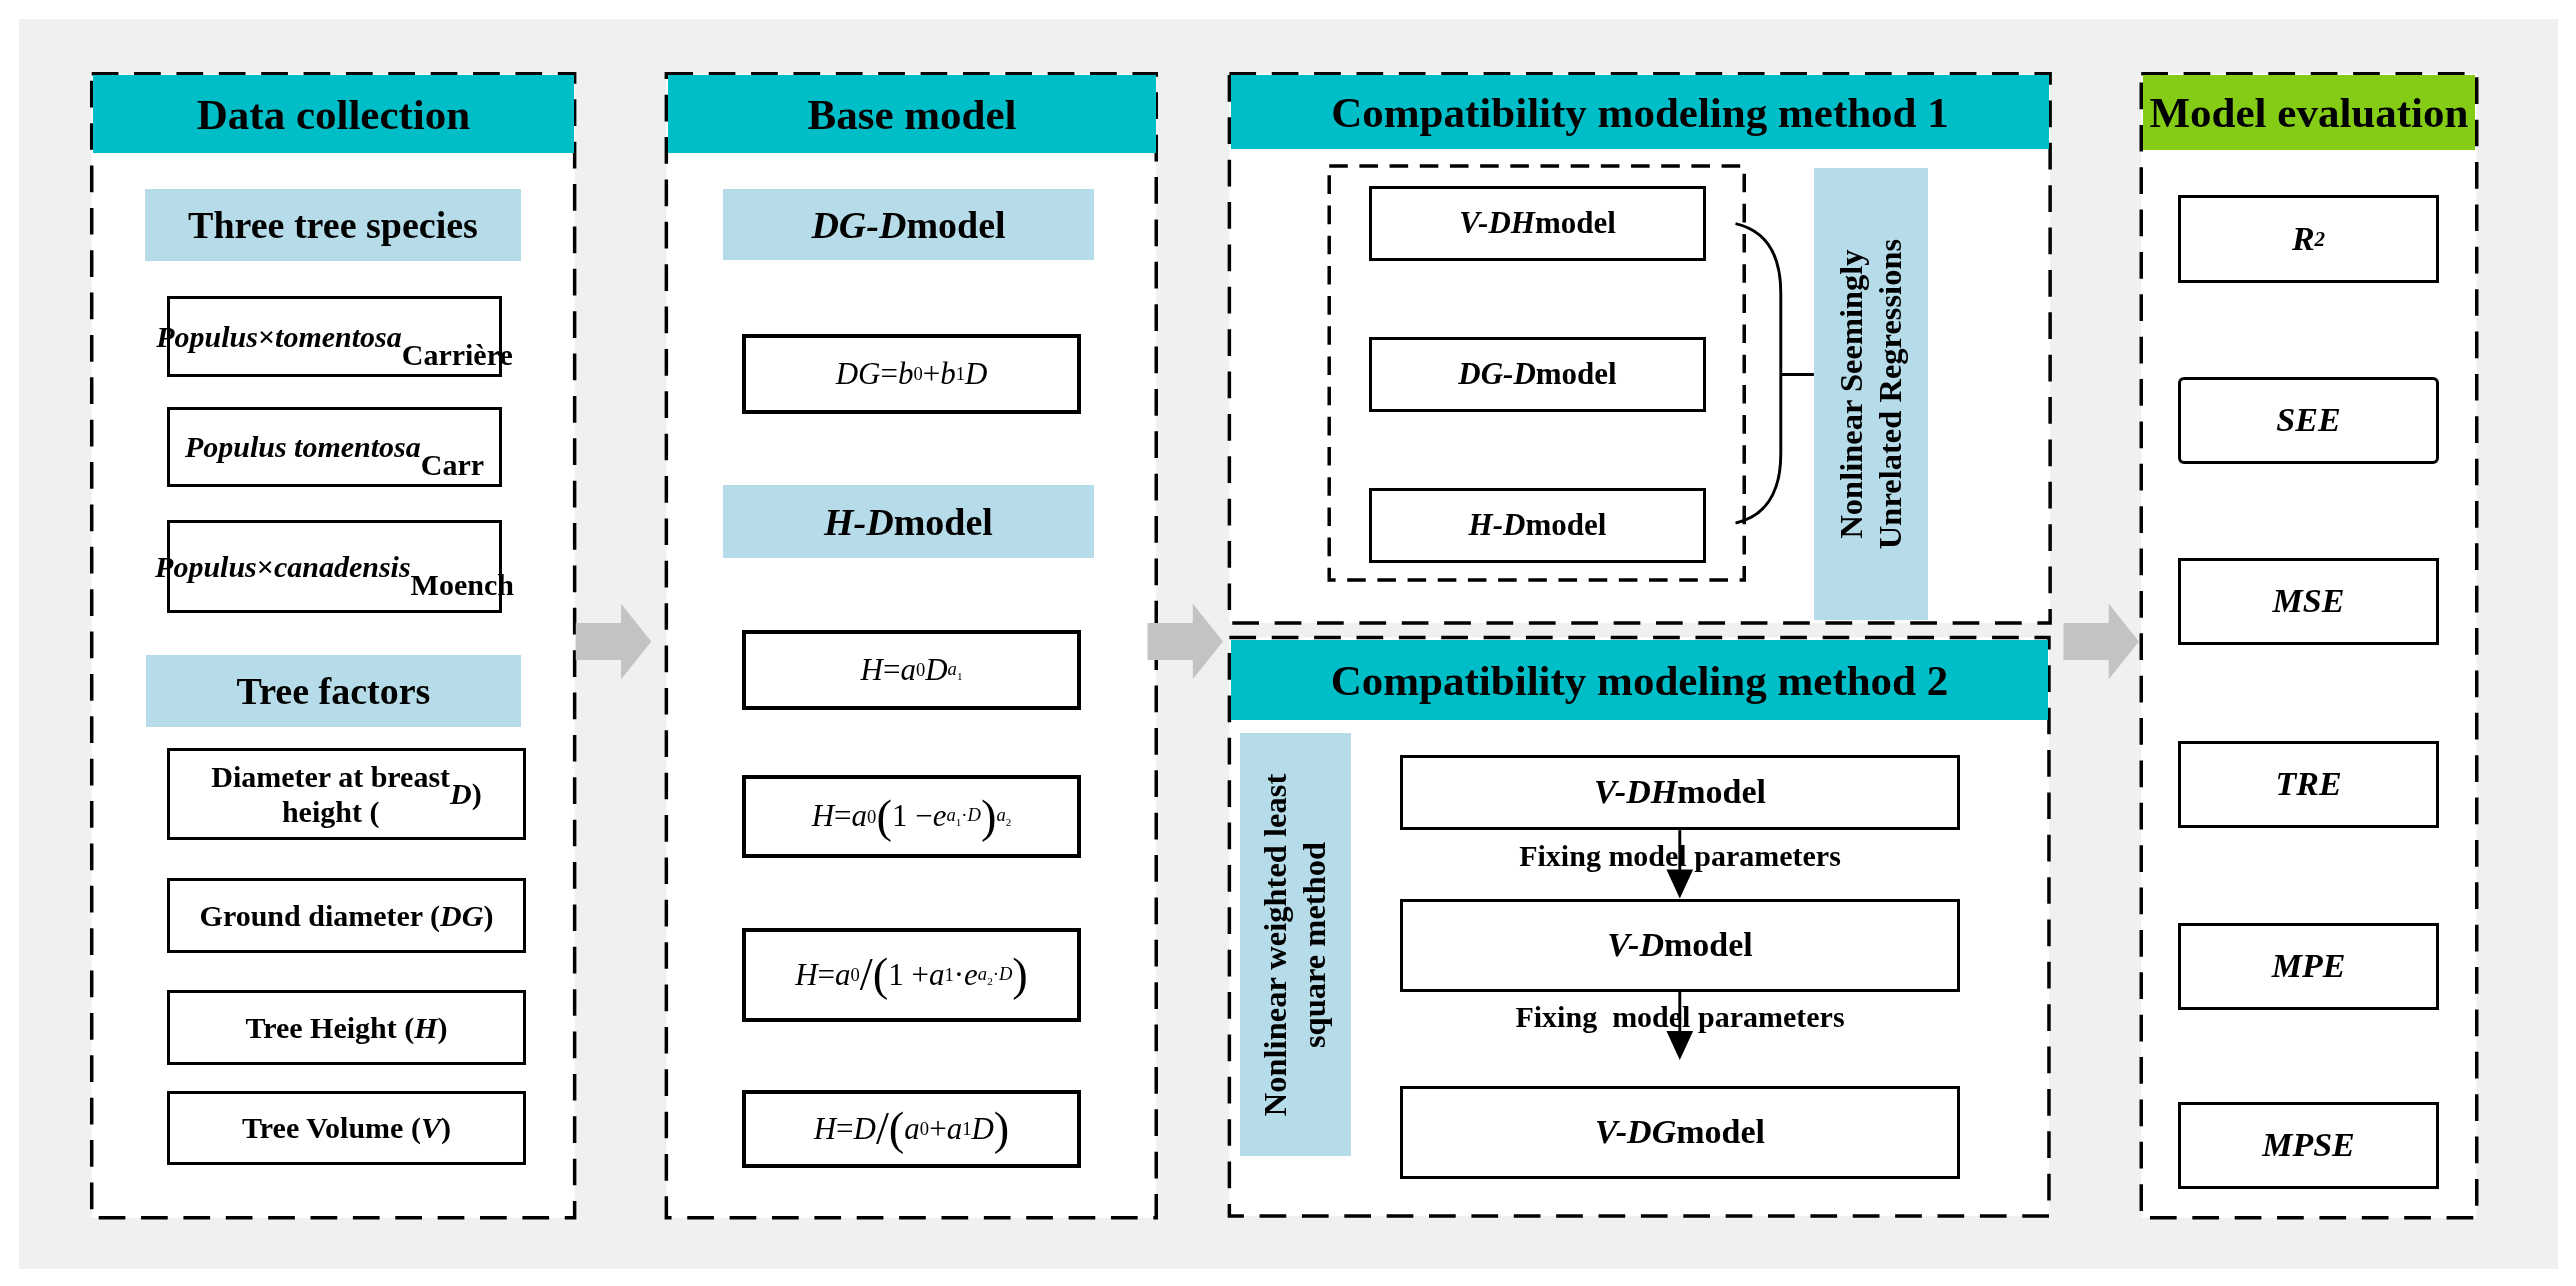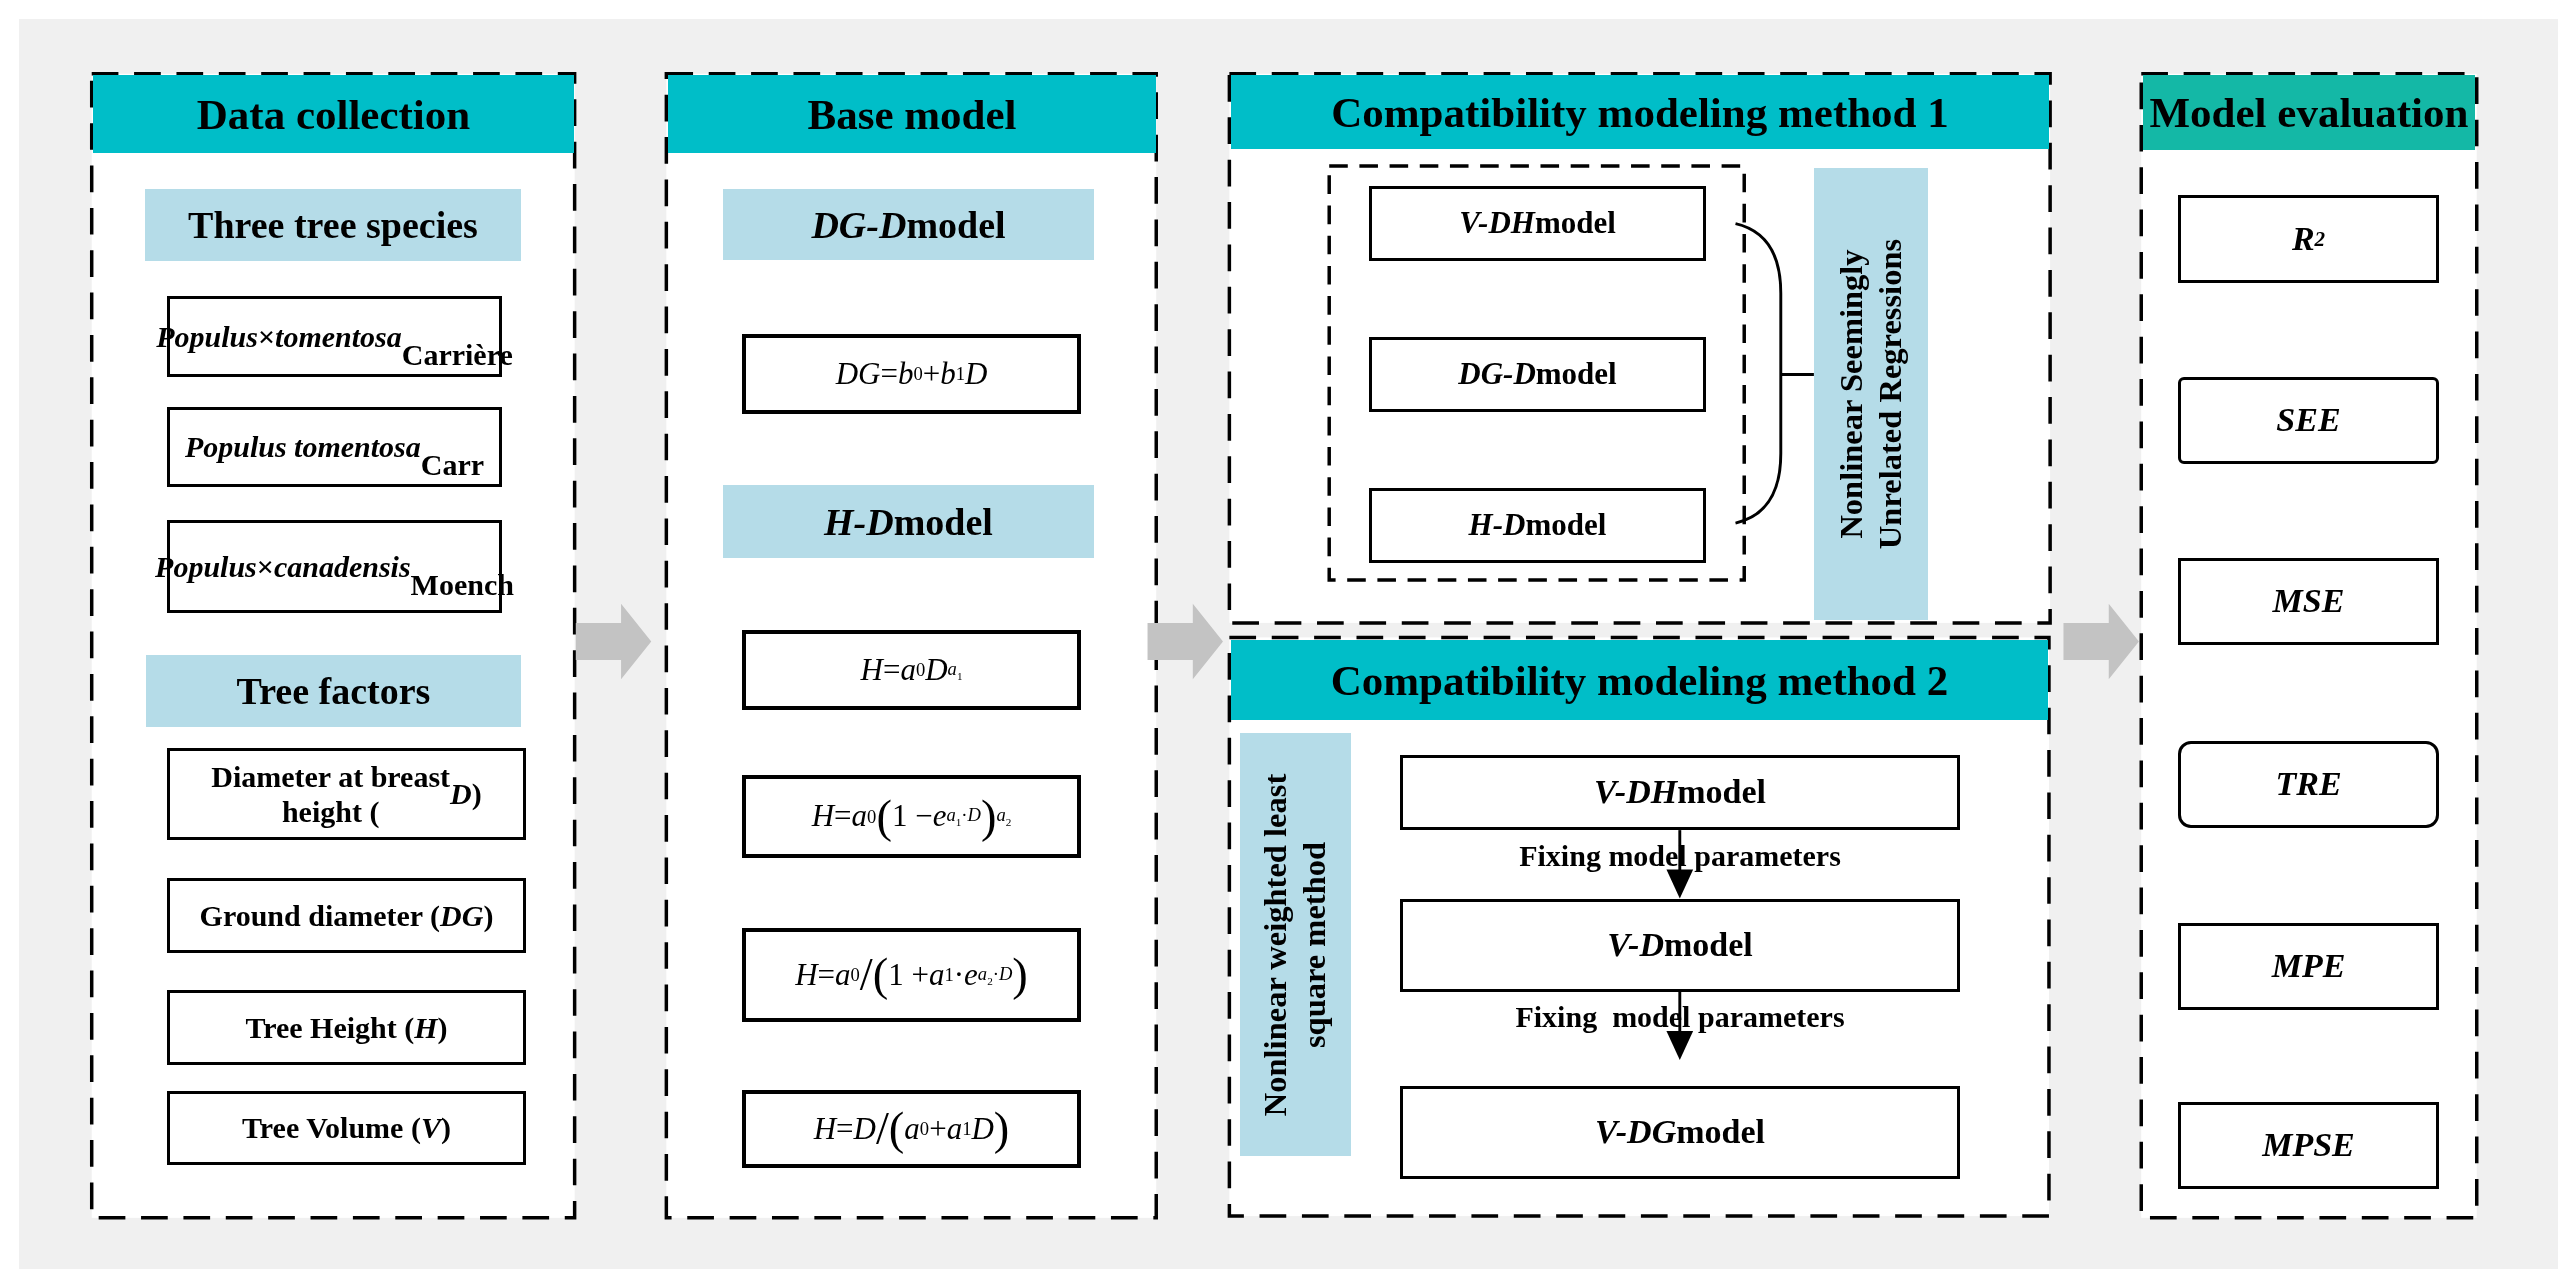--- a/index.html
+++ b/index.html
@@ -100,33 +100,33 @@
   <div class="vbar" style="left:1240px;top:733px;width:111px;height:423px;background:#b5dce8;">
     <div class="rot">Nonlinear weighted least<br>square method</div>
   </div>
 
   <div class="box mbox2" style="left:1400px;top:755px;width:560px;height:75px;"><i>V-DH</i> model</div>
   <div class="flabel" style="left:1680px;top:856px;">Fixing model parameters</div>
   <div class="box mbox2" style="left:1400px;top:899px;width:560px;height:93px;"><i>V-D</i> model</div>
   <div class="flabel" style="left:1680px;top:1017px;">Fixing  model parameters</div>
   <div class="box mbox2" style="left:1400px;top:1060px;width:560px;height:93px;margin-top:26px;"><i>V-DG</i> model</div>
 
-  <div class="hdr" style="left:2143px;top:75px;width:332px;height:75px;background:#14b8a6;">Model evaluation</div>
+  <div class="hdr" style="left:2143px;top:75px;width:332px;height:75px;background:#84cc16;">Model evaluation</div>
 
   <div class="box metric" style="left:2178px;top:195px;width:261px;height:88px;">
       <i>R</i>
       <sup>2</sup>
     </div>
   <div class="box metric" style="left:2178px;top:377px;width:261px;height:87px;border-radius:6px;">
       <i>SEE</i>
     </div>
   <div class="box metric" style="left:2178px;top:558px;width:261px;height:87px;">
       <i>MSE</i>
     </div>
-  <div class="box metric" style="left:2178px;top:741px;width:261px;height:87px;border-radius:13px;">
+  <div class="box metric" style="left:2178px;top:741px;width:261px;height:87px;">
       <i>TRE</i>
     </div>
   <div class="box metric" style="left:2178px;top:923px;width:261px;height:87px;">
       <i>MPE</i>
     </div>
   <div class="box metric" style="left:2178px;top:1102px;width:261px;height:87px;">
       <i>MPSE</i>
     </div>
 </div>
 

